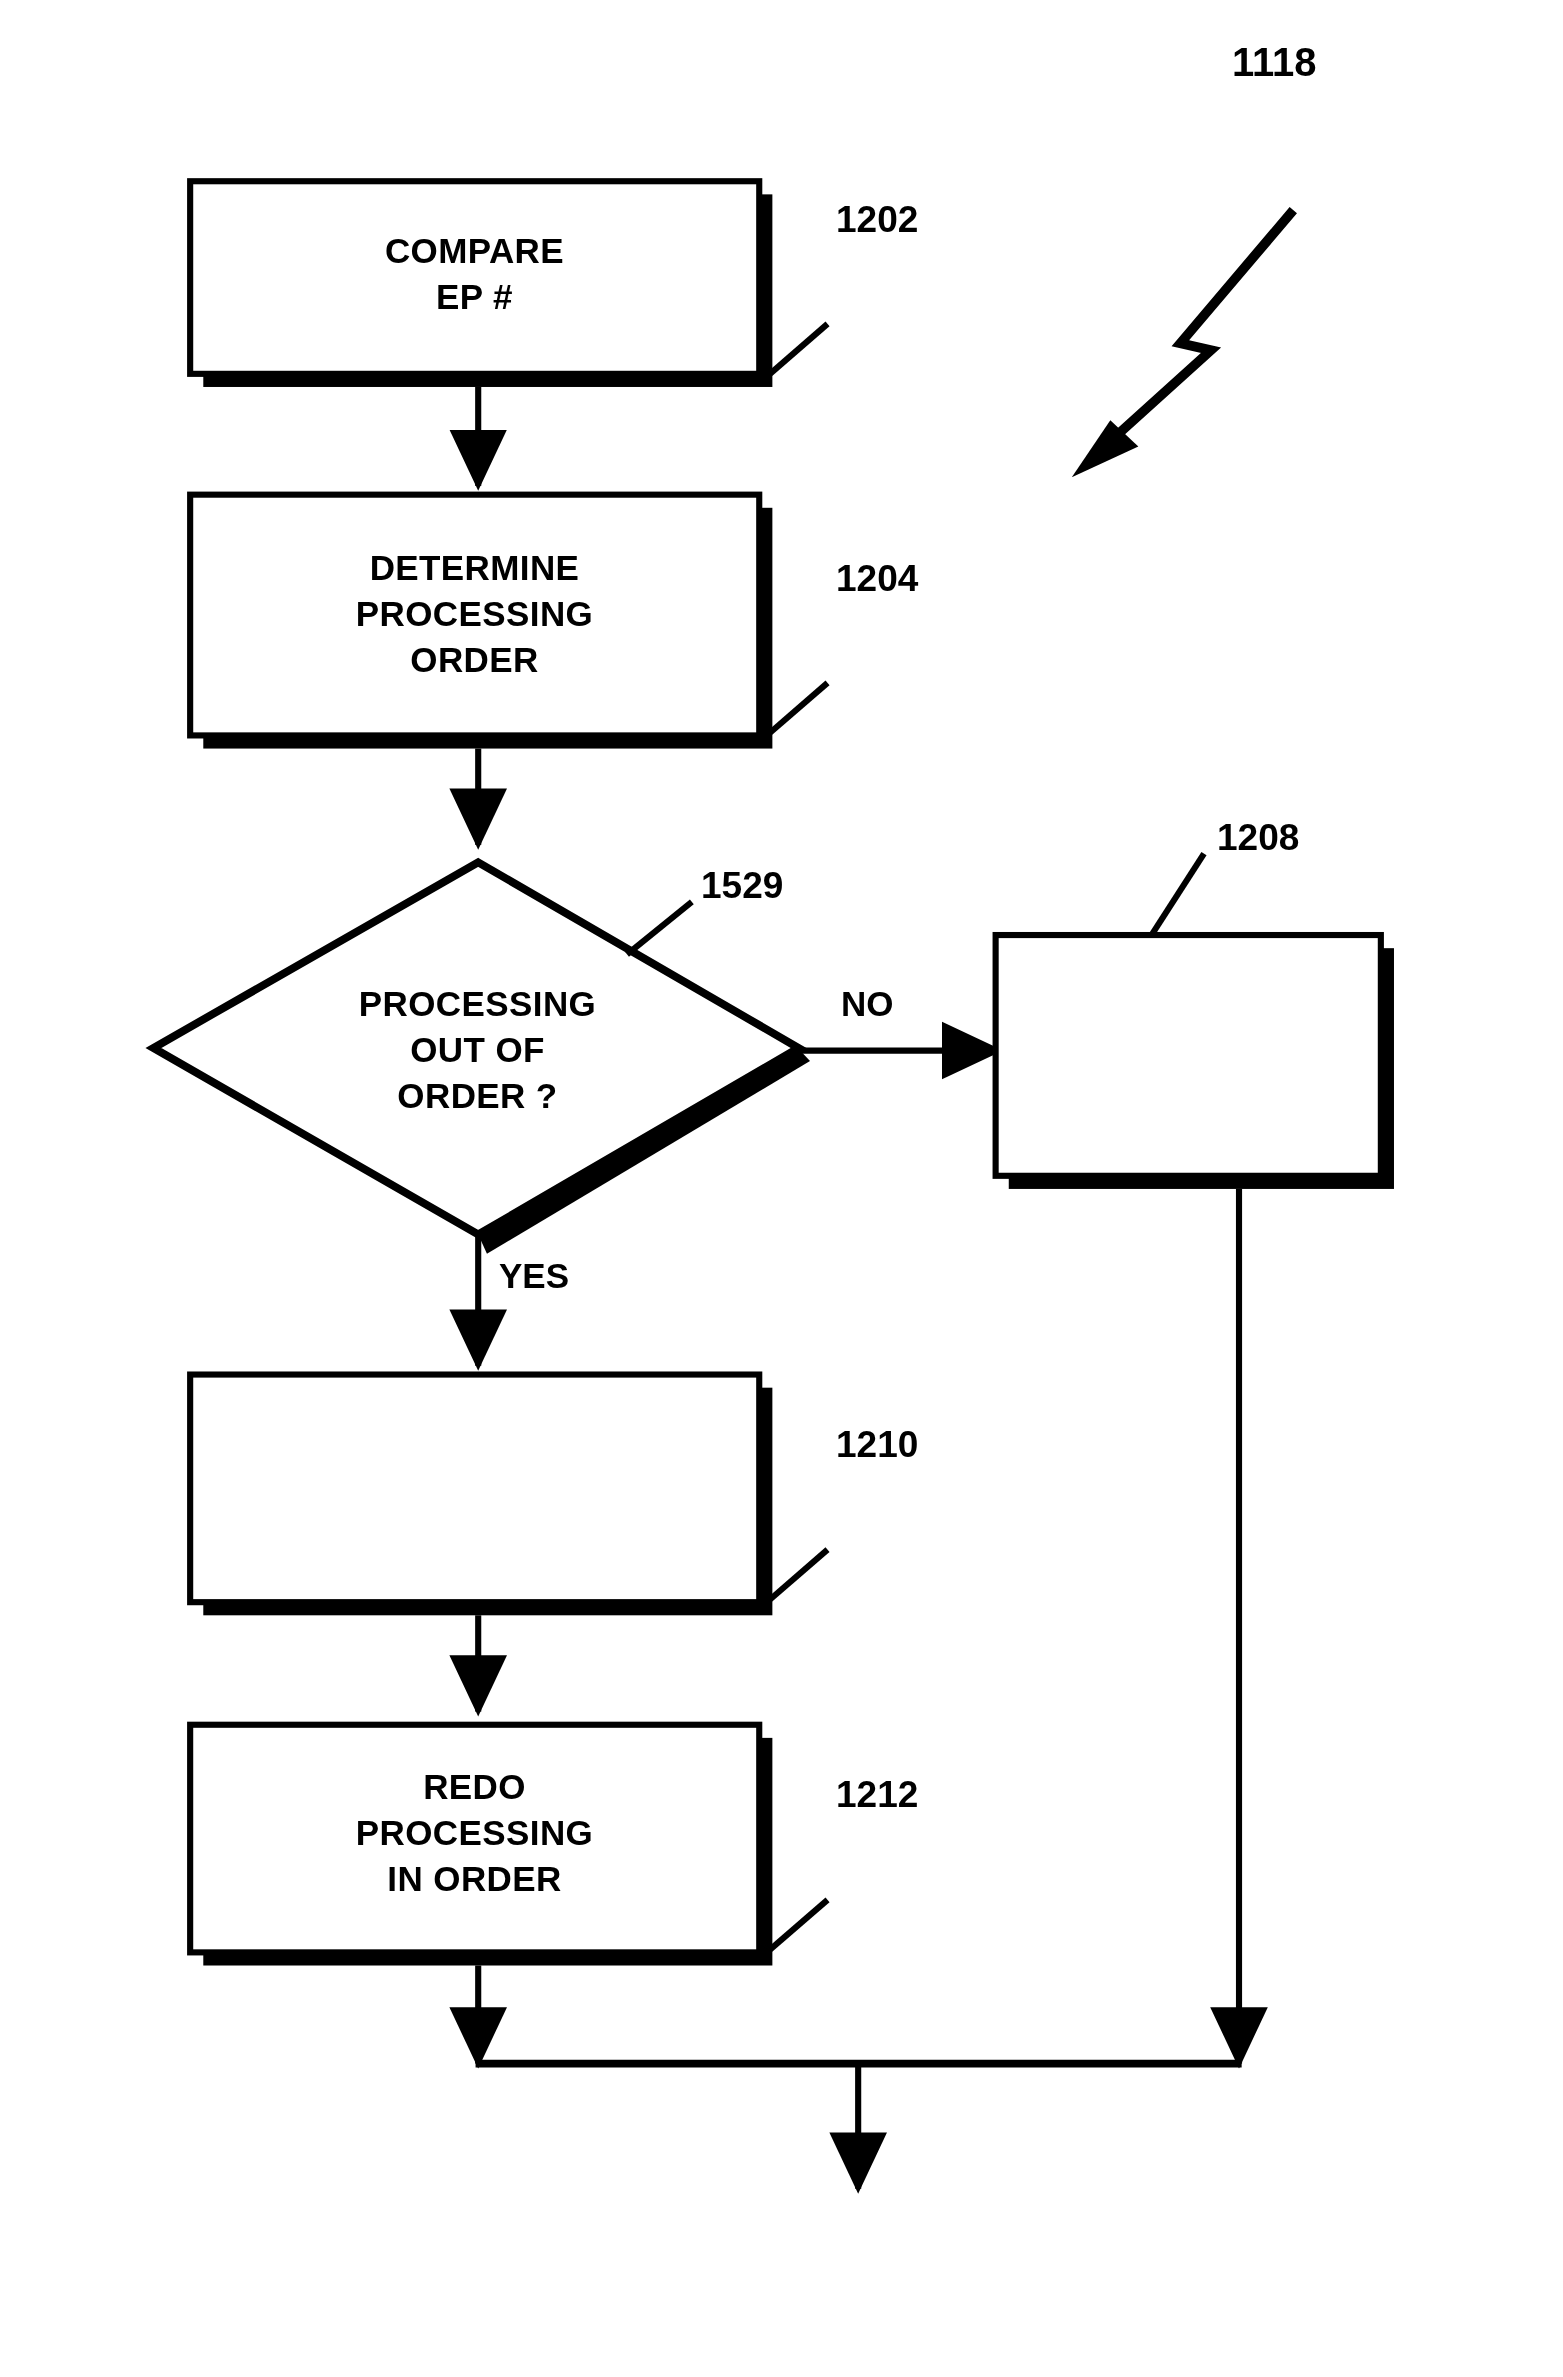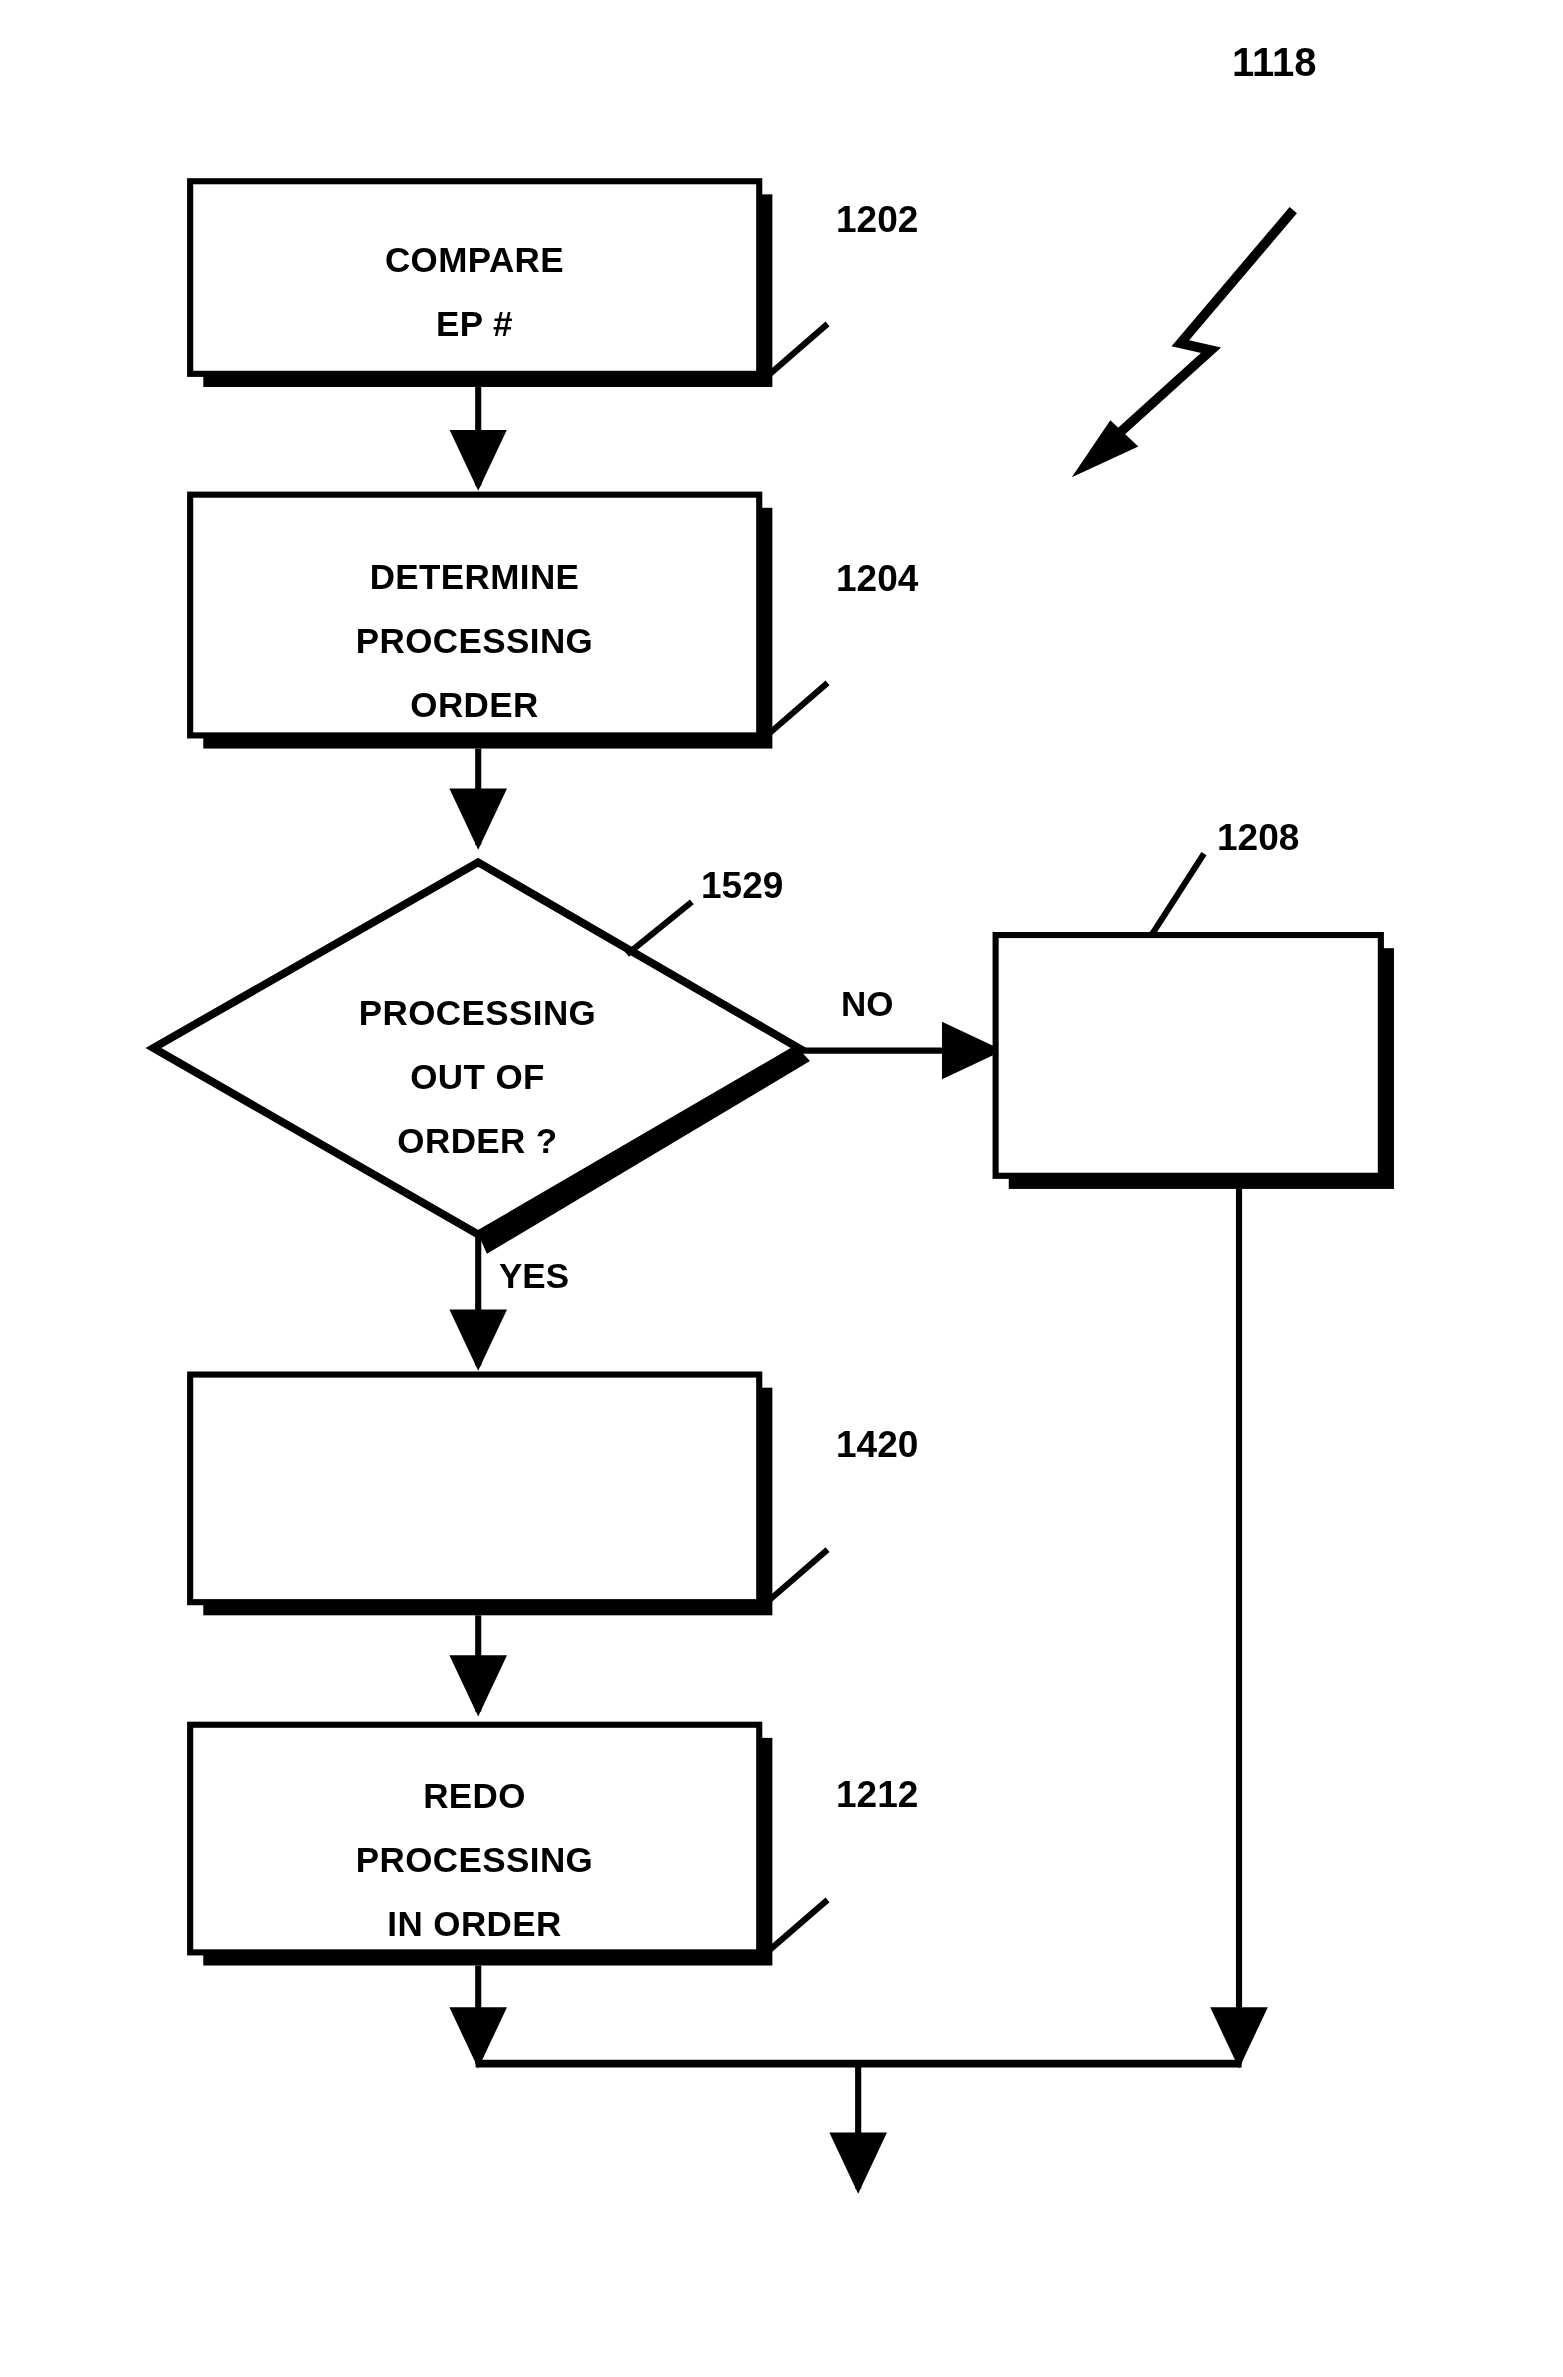--- a/index.html
+++ b/index.html
@@ -25,21 +25,21 @@
     width: 1564px;
     height: 2377px;
   }
   .node-label {
     position: absolute;
     text-align: center;
     color: #000000;
     font-family: "Liberation Sans", sans-serif;
     font-weight: bold;
     font-size: 35px;
-    line-height: 64px;
+    line-height: 46px;
     letter-spacing: 0.4px;
     white-space: pre-line;
     pointer-events: none;
   }
   .ref-num {
     position: absolute;
     color: #000000;
     font-family: "Liberation Sans", sans-serif;
     font-weight: bold;
     font-size: 37px;
@@ -157,21 +157,21 @@
 IN ORDER</div>
 
   <div class="ref-num" style="left:836px; top:201px;">1202</div>
 
   <div class="ref-num" style="left:836px; top:560px;">1204</div>
 
   <div class="ref-num" style="left:701px; top:867px;">1529</div>
 
   <div class="ref-num" style="left:1217px; top:819px;">1208</div>
 
-  <div class="ref-num" style="left:836px; top:1426px;">1420</div>
+  <div class="ref-num" style="left:836px; top:1426px;">1210</div>
 
   <div class="ref-num" style="left:836px; top:1776px;">1212</div>
 
   <div class="ref-num" style="left:1232px; top:44px; font-size:40px;text-align:right;">1118</div>
 
   <div class="edge-label" style="left:841px; top:985px;">NO</div>
 
   <div class="edge-label" style="left:499px; top:1257px;">YES</div>
 
 

